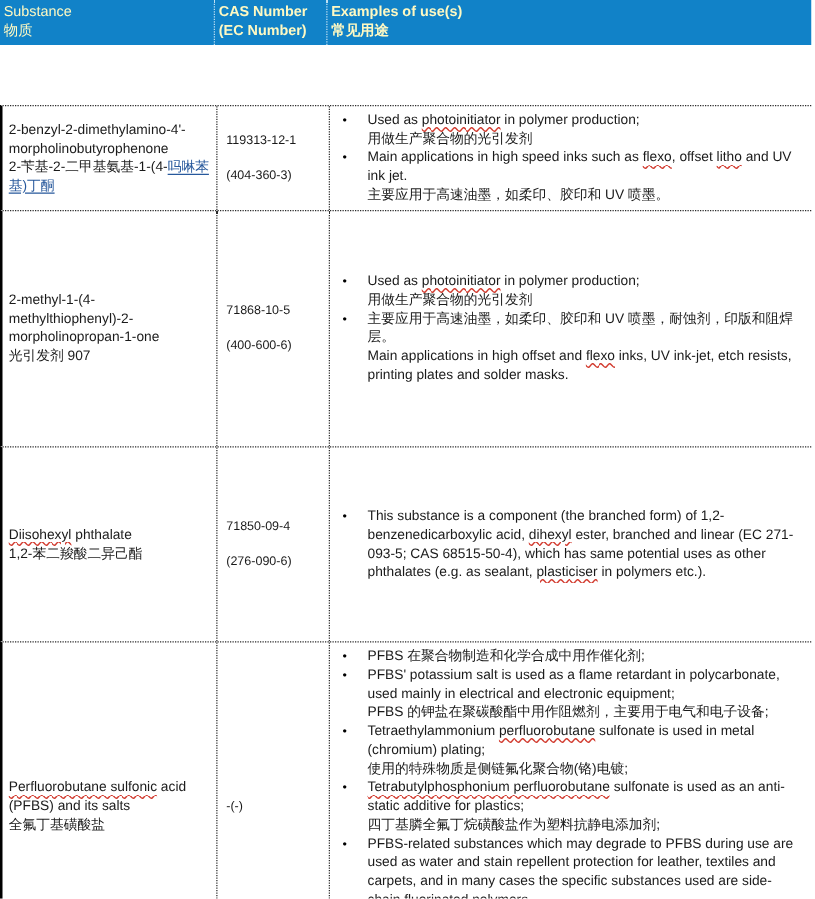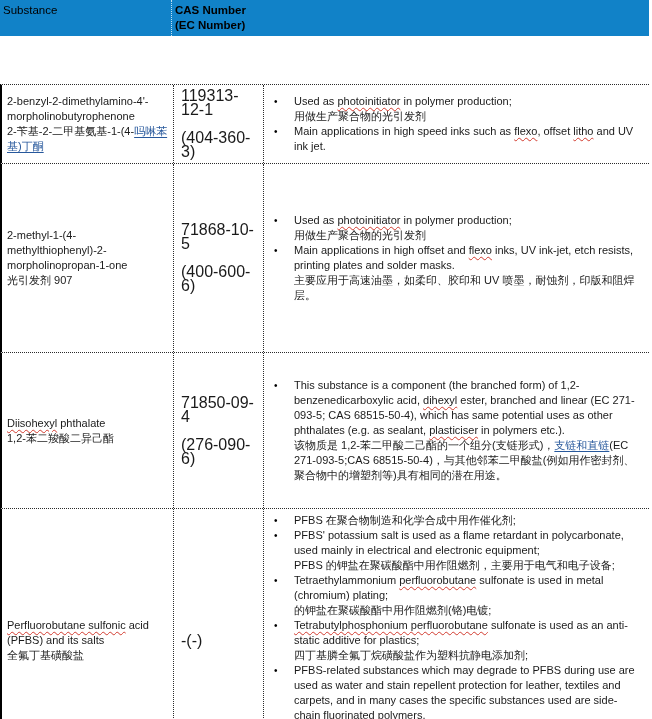--- a/index.html
+++ b/index.html
@@ -10,36 +10,36 @@
     -webkit-font-smoothing:antialiased;
   }
   .table{width:649px;border-bottom:2px solid #000;}
   .row{
     display:grid;grid-template-columns:171px 90px 1fr;
     border-left:2px solid #000;border-top:1px dotted #2b2b2b;
     box-sizing:border-box;
   }
   .row.thead{
     border-left:none;border-top:none;
-    background:#1182c8;color:#000000;height:36px;
+    background:#1182c8;color:#fef9c3;height:36px;
   }
   .th{
     padding:3px 3px 2px 3px;font-size:11.5px;line-height:15px;
     box-sizing:border-box;
   }
   .th.c2,.th.c3{border-left:1px dotted #bfe0f2;font-weight:bold;}
   .cell{
     box-sizing:border-box;display:flex;flex-direction:column;
     justify-content:center;padding:3px;
   }
   .cell.c2,.cell.c3{border-left:1px dotted #2b2b2b;}
   .r1{min-height:79px;margin-top:48px;} .r2{min-height:189px;}
   .r3{min-height:156px;} .r4{min-height:253px;}
   .sub{font-size:11px;line-height:15px;white-space:pre-wrap;padding-left:2px;padding-right:2px;}
-  .cas{font-size:16px;line-height:14px;padding-left:4px;}
+  .cas{font-size:10px;line-height:14px;padding-left:4px;}
   .cas .ec{margin-top:14px;}
   .cas .ec:empty{display:none;}
   .uses{padding:4px 6px 4px 8px;}
   .bullet-item{display:flex;align-items:flex-start;}
   .dot{
     width:22px;flex:0 0 22px;font-size:10px;line-height:15px;
     padding-left:2px;box-sizing:border-box;color:#000;
   }
   .line{font-size:11px;line-height:15px;white-space:pre-wrap;}
   .bullet-body{flex:1;min-width:0;}
@@ -55,25 +55,30 @@
 </style>
 </head>
 <body>
 
 <div class="page">
   <div class="table">
 
     <div class="row thead">
       <div class="th c1">
         <div>Substance</div>
+        <div>物质</div>
       </div>
       <div class="th c2">
         <div>CAS Number</div>
         <div>(EC Number)</div>
       </div>
+      <div class="th c3">
+        <div>Examples of use(s)</div>
+        <div>常见用途</div>
+      </div>
     </div>
 
     <div class="row r1">
       <div class="cell c1">
         <div class="sub"><span>2-benzyl-2-dimethylamino-4'-morpholinobutyrophenone
 2-苄基-2-二甲基氨基-1-(4-</span><span class="run-u">吗啉苯基)丁酮</span></div>
       </div>
       <div class="cell c2">
         <div class="cas">
           <div>119313-12-1</div>
@@ -85,20 +90,21 @@
             <span class="dot">•</span>
             <div class="bullet-body">
               <div class="line"><span>Used as </span><span class="run-w">photoinitiator</span><span> in polymer production;</span></div>
               <div class="line"><span>用做生产聚合物的光引发剂</span></div>
             </div>
           </div>
           <div class="bullet-item">
             <span class="dot">•</span>
             <div class="bullet-body">
               <div class="line"><span>Main applications in high speed inks such as </span><span class="run-w">flexo</span><span>, offset </span><span class="run-w">litho</span><span> and UV ink jet.</span></div>
+              <div class="line"><span>主要应用于高速油墨，如柔印、胶印和 UV 喷墨。</span></div>
             </div>
           </div>
         </div>
     </div>
 
     <div class="row r2">
       <div class="cell c1">
         <div class="sub"><span>2-methyl-1-(4-methylthiophenyl)-2-morpholinopropan-1-one
 光引发剂 907</span></div>
       </div>
@@ -112,22 +118,22 @@
           <div class="bullet-item">
             <span class="dot">•</span>
             <div class="bullet-body">
               <div class="line"><span>Used as </span><span class="run-w">photoinitiator</span><span> in polymer production;</span></div>
               <div class="line"><span>用做生产聚合物的光引发剂</span></div>
             </div>
           </div>
           <div class="bullet-item">
             <span class="dot">•</span>
             <div class="bullet-body">
+              <div class="line"><span>主要应用于高速油墨，如柔印、胶印和 UV 喷墨，耐蚀剂，印版和阻焊层。</span></div>
               <div class="line"><span>Main applications in high offset and </span><span class="run-w">flexo</span><span> inks, UV ink-jet, etch resists, printing plates and solder masks.</span></div>
-              <div class="line"><span>主要应用于高速油墨，如柔印、胶印和 UV 喷墨，耐蚀剂，印版和阻焊层。</span></div>
             </div>
           </div>
         </div>
     </div>
 
     <div class="row r3">
       <div class="cell c1">
         <div class="sub"><span class="run-w">Diisohexyl</span><span> phthalate
 1,2-苯二羧酸二异己酯</span></div>
       </div>
@@ -135,21 +141,20 @@
         <div class="cas">
           <div>71850-09-4</div>
           <div class="ec">(276-090-6)</div>
         </div>
       </div>
       <div class="cell c3 uses">
           <div class="bullet-item">
             <span class="dot">•</span>
             <div class="bullet-body">
               <div class="line"><span>This substance is a component (the branched form) of 1,2-benzenedicarboxylic acid, </span><span class="run-w">dihexyl</span><span> ester, branched and linear (EC 271-093-5; CAS 68515-50-4), which has same potential uses as other phthalates (e.g. as sealant, </span><span class="run-w">plasticiser</span><span> in polymers etc.).</span></div>
-              <div class="line"><span>该物质是 1,2-苯二甲酸二己酯的一个组分(支链形式)，</span><span class="run-u">支链和直链</span><span>(EC 271-093-5;CAS 68515-50-4)，与其他邻苯二甲酸盐(例如用作密封剂、聚合物中的增塑剂等)具有相同的潜在用途。</span></div>
             </div>
           </div>
         </div>
     </div>
 
     <div class="row r4">
       <div class="cell c1">
         <div class="sub"><span class="run-w">Perfluorobutane sulfonic</span><span> acid (PFBS) and its salts
 全氟丁基磺酸盐</span></div>
       </div>
@@ -170,21 +175,21 @@
             <span class="dot">•</span>
             <div class="bullet-body">
               <div class="line"><span>PFBS' potassium salt is used as a flame retardant in polycarbonate, used mainly in electrical and electronic equipment;</span></div>
               <div class="line"><span>PFBS 的钾盐在聚碳酸酯中用作阻燃剂，主要用于电气和电子设备;</span></div>
             </div>
           </div>
           <div class="bullet-item">
             <span class="dot">•</span>
             <div class="bullet-body">
               <div class="line"><span>Tetraethylammonium </span><span class="run-w">perfluorobutane</span><span> sulfonate is used in metal (chromium) plating;</span></div>
-              <div class="line"><span>的钾盐在聚碳酸酯中用作阻燃剂(铬)电镀;</span></div>
+              <div class="line"><span>使用的特殊物质是侧链氟化聚合物(铬)电镀;</span></div>
             </div>
           </div>
           <div class="bullet-item">
             <span class="dot">•</span>
             <div class="bullet-body">
               <div class="line"><span class="run-w">Tetrabutylphosphonium perfluorobutane</span><span> sulfonate is used as an anti-static additive for plastics;</span></div>
               <div class="line"><span>四丁基膦全氟丁烷磺酸盐作为塑料抗静电添加剂;</span></div>
             </div>
           </div>
           <div class="bullet-item">

